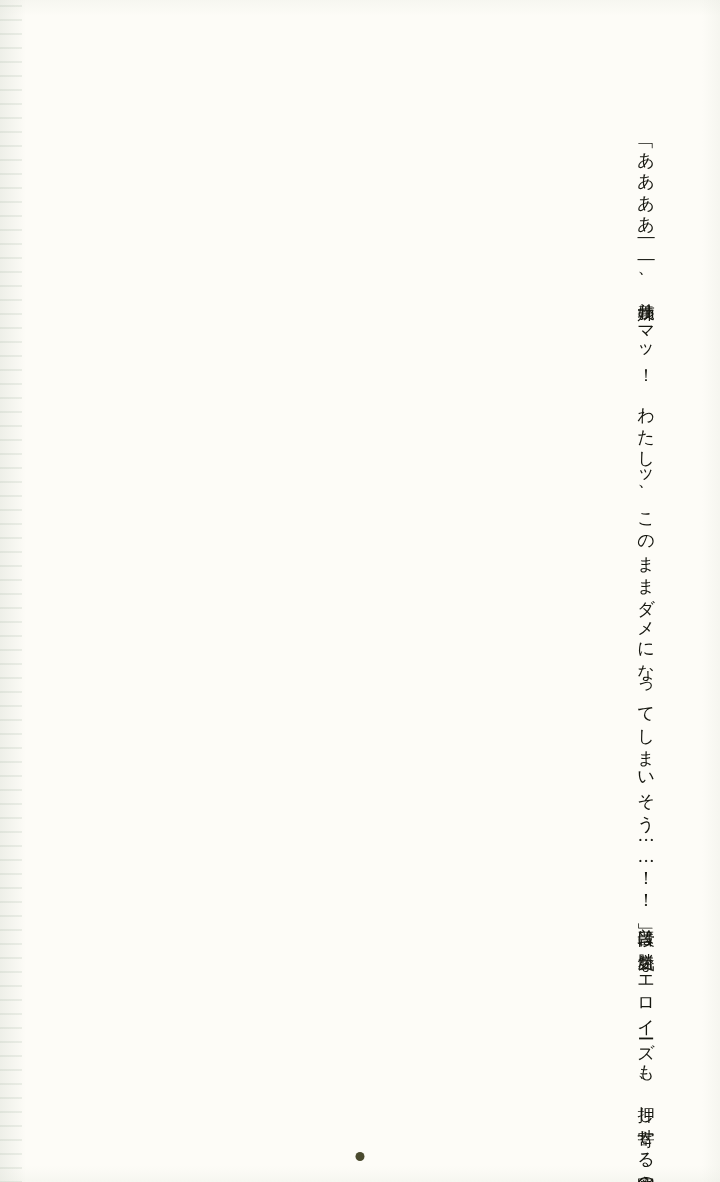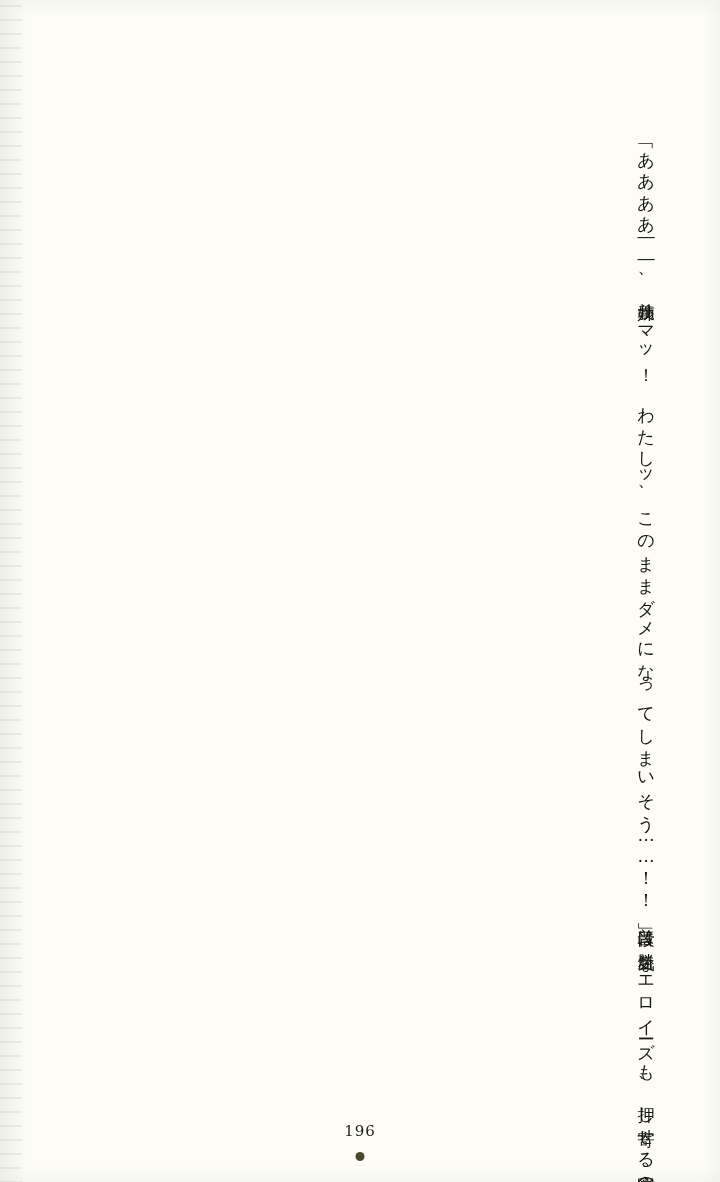--- a/index.html
+++ b/index.html
@@ -106,15 +106,14 @@
 <div id="page">
   <div id="paper-texture"></div>
   <div id="gutter-edge"></div>
 
   <div id="text-block">
     <div class="line indent">「ああああ――、義姉サマッ！　わたしッ、このままダメになってしまいそう……!!」</div>
     <div class="line">普段は勝気なエロイーズも、押し寄せる官能の波には敵わない。汗まみれの美貌を震わ</div>
 
   </div>
 
-  <div id="page-number">196</div>
   <div id="page-mark"></div>
 </div>
 
 </body></html>

